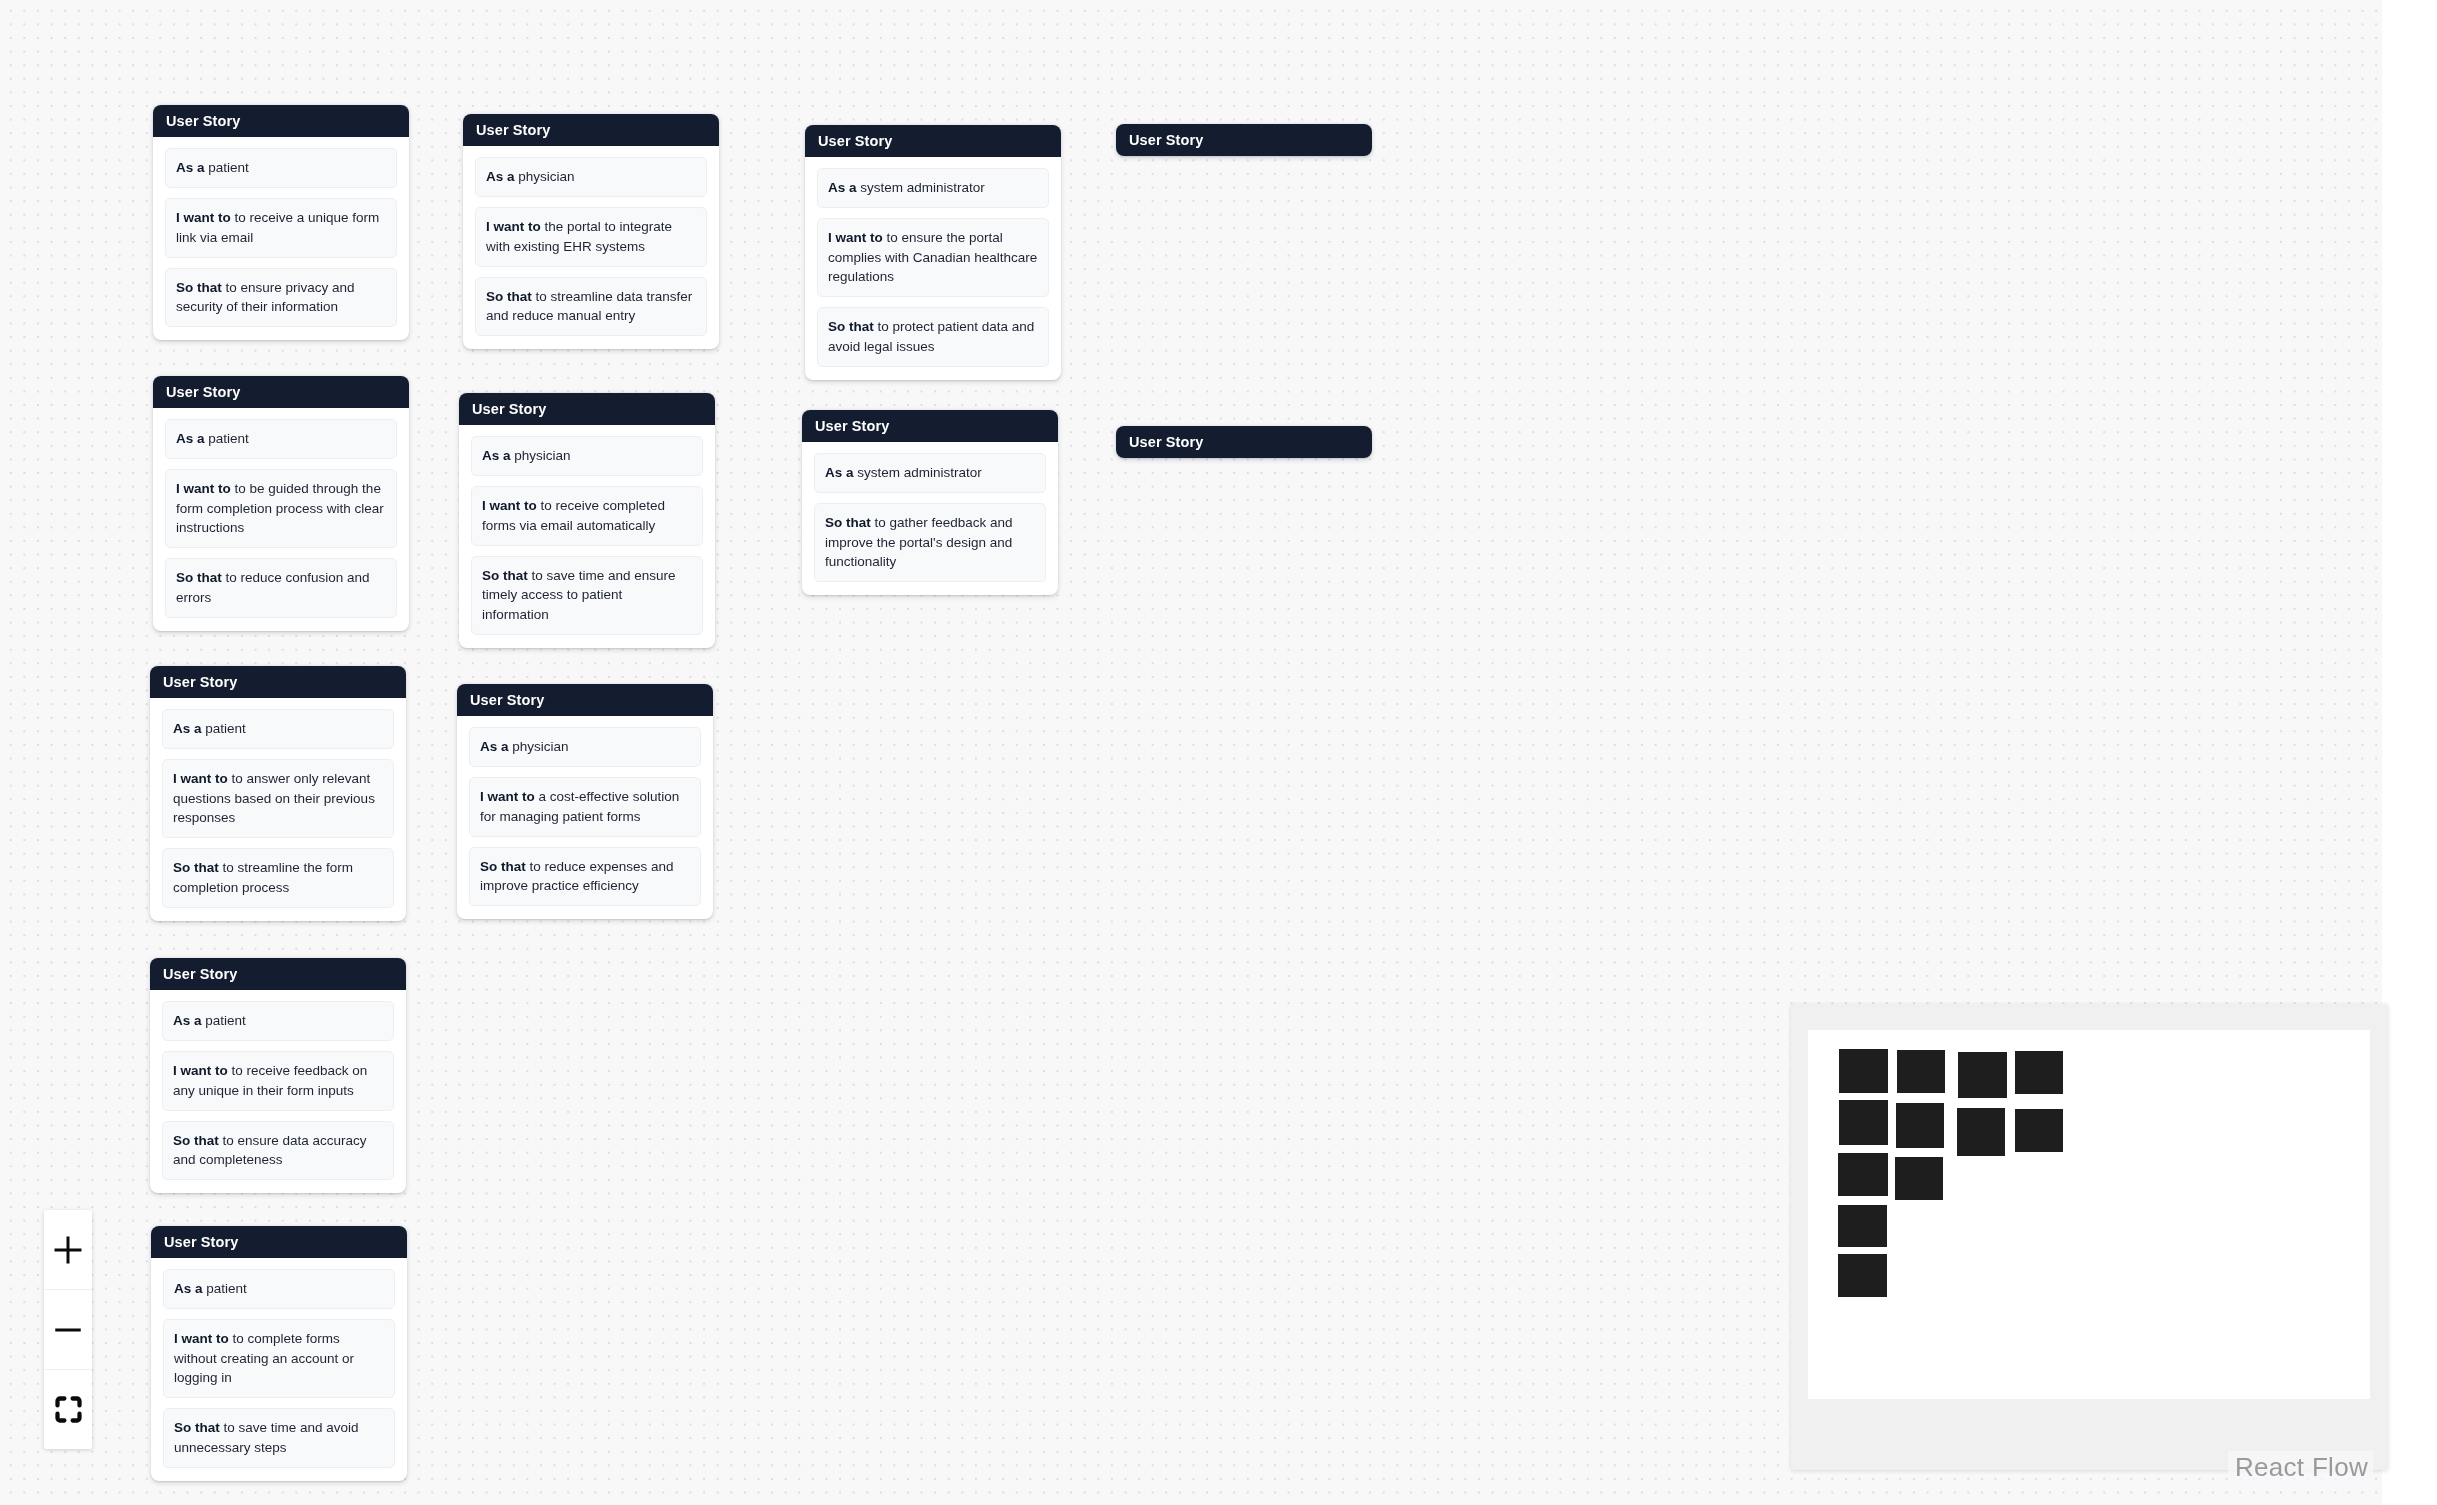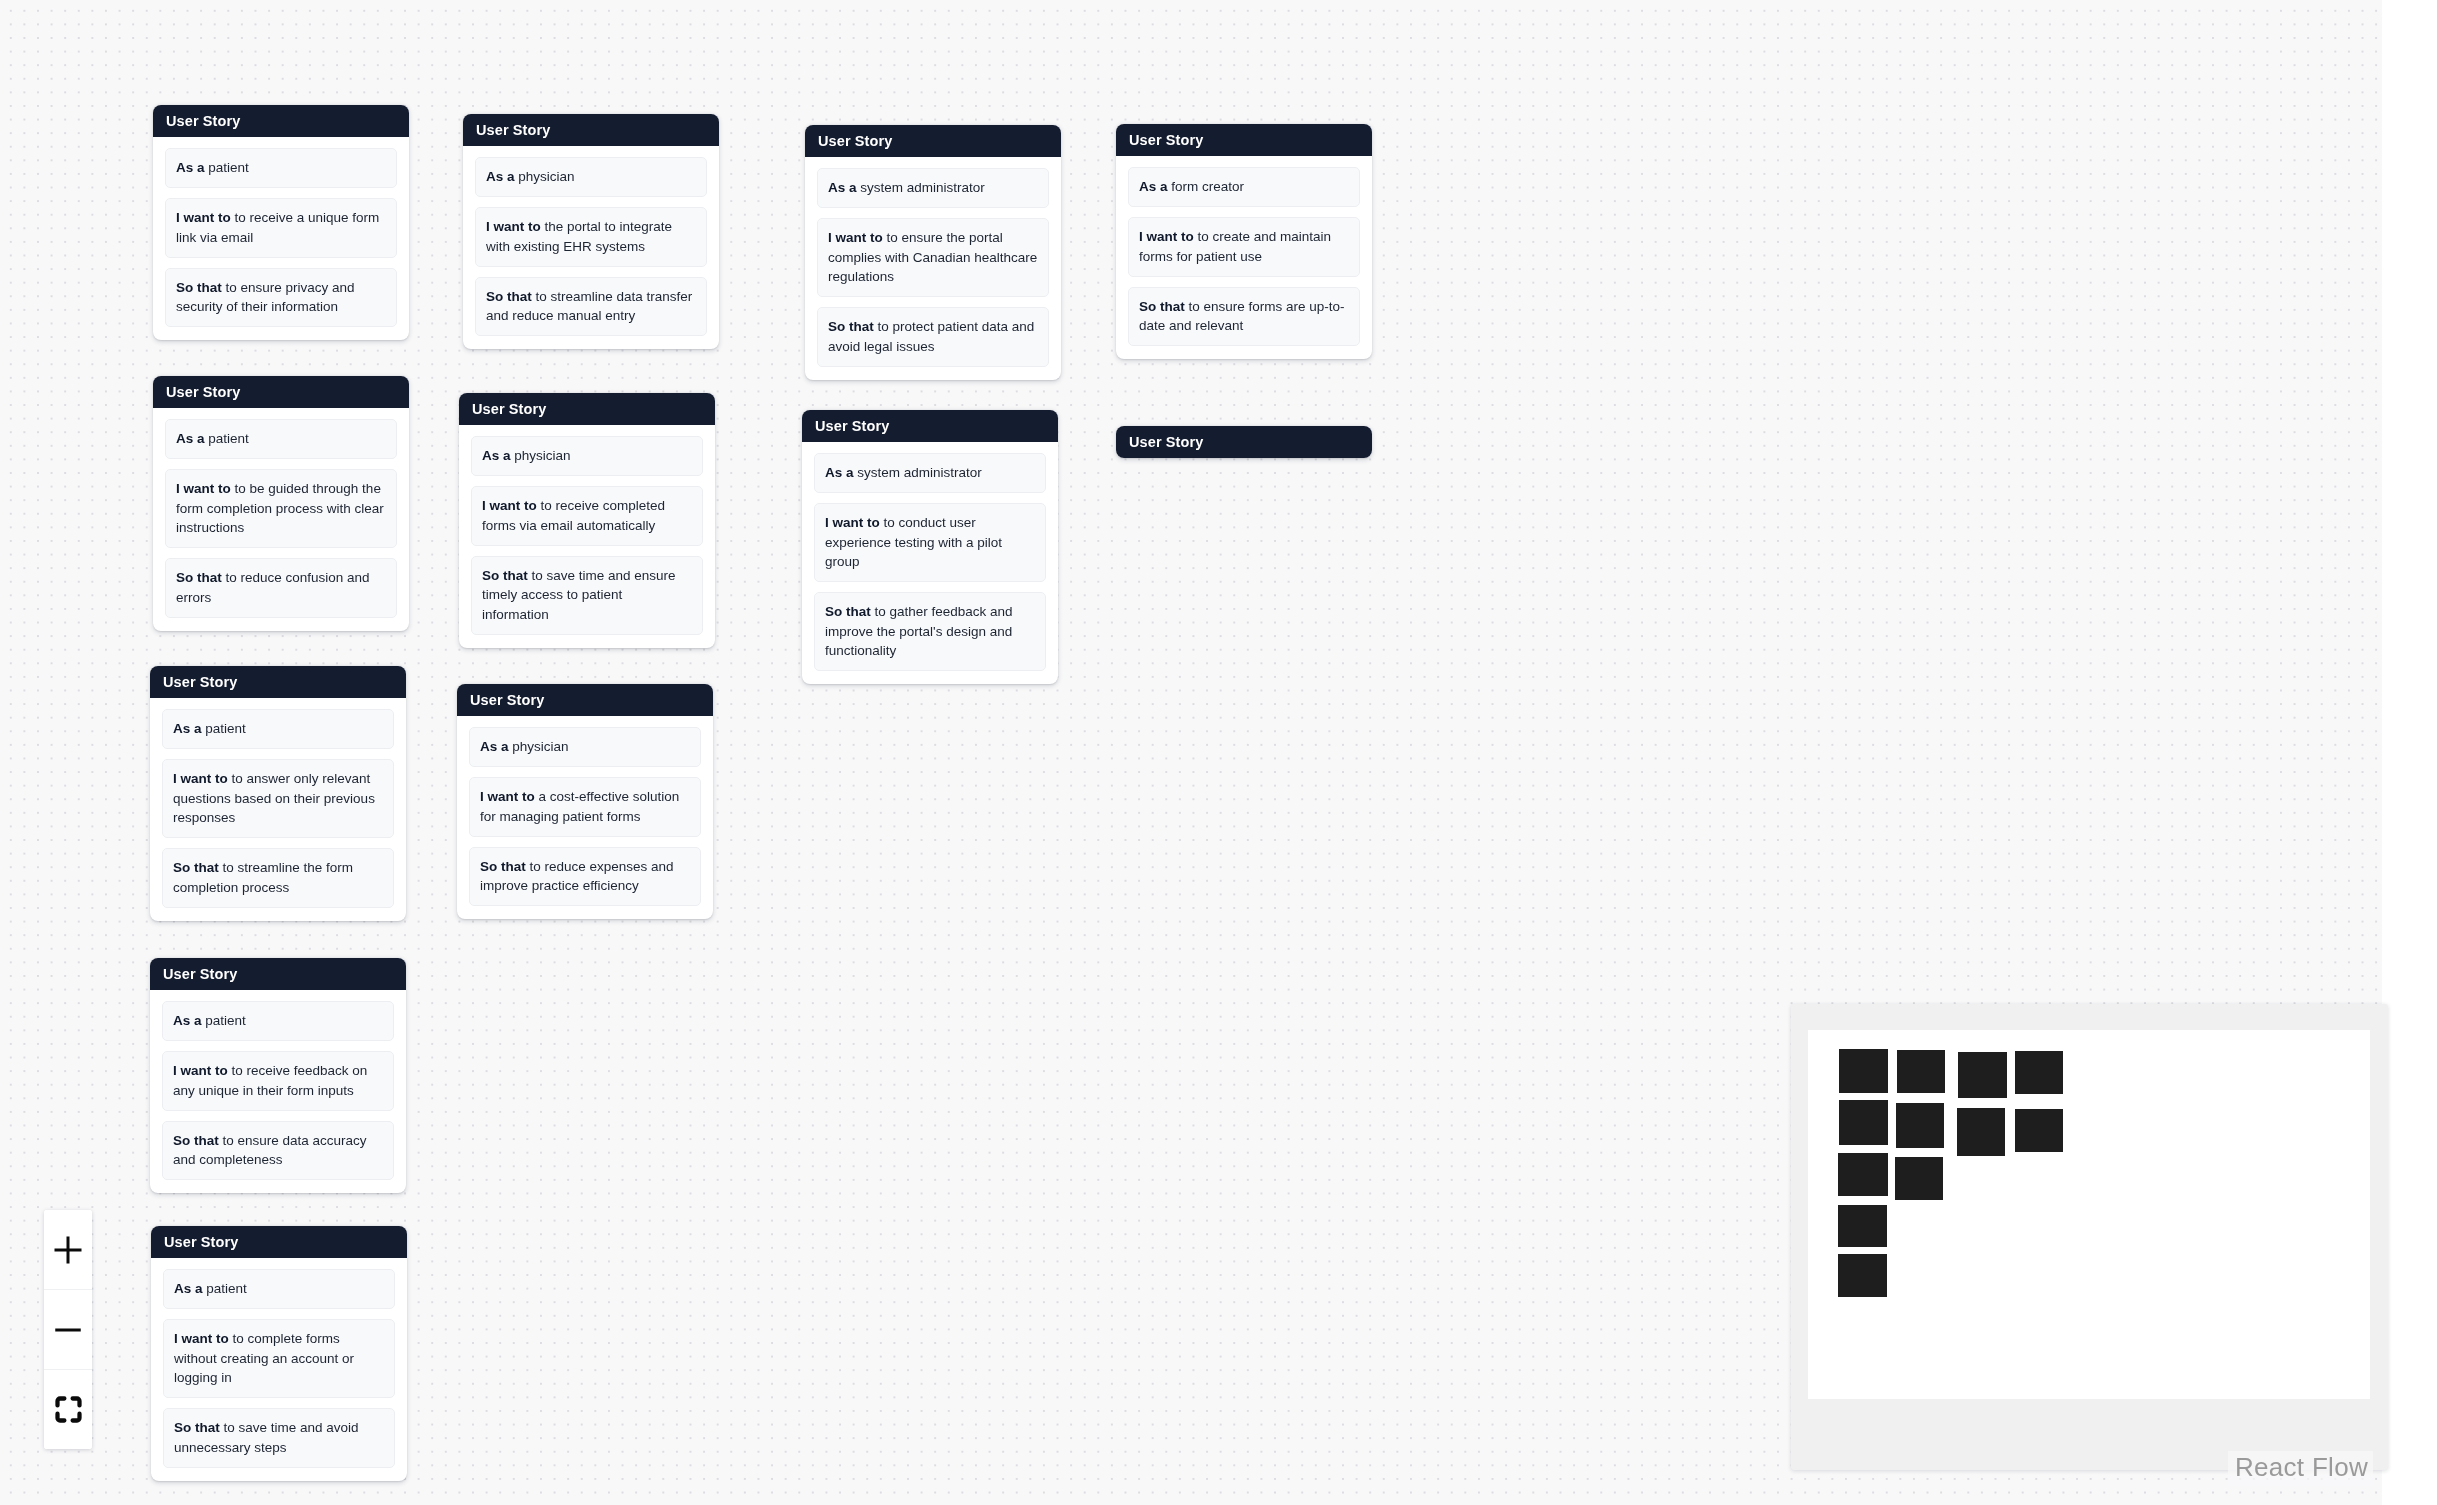--- a/index.html
+++ b/index.html
@@ -184,32 +184,26 @@
       <div class="field"><b>As a</b> <span>system administrator</span></div>
       <div class="field"><b>I want to</b> <span>to ensure the portal complies with Canadian healthcare regulations</span></div>
       <div class="field"><b>So that</b> <span>to protect patient data and avoid legal issues</span></div>
     </div>
   </div>
 
   <div class="node" style="left:802px; top:410px;">
     <div class="node-header">User Story</div>
     <div class="node-body">
       <div class="field"><b>As a</b> <span>system administrator</span></div>
-      <div class="field"><b>I want to</b> <span>to conduct user experience testing with a pilot group</span></div>
       <div class="field"><b>So that</b> <span>to gather feedback and improve the portal's design and functionality</span></div>
     </div>
   </div>
 
   <div class="node" style="left:1116px; top:124px;">
     <div class="node-header">User Story</div>
-    <div class="node-body">
-      <div class="field"><b>As a</b> <span>form creator</span></div>
-      <div class="field"><b>I want to</b> <span>to create and maintain forms for patient use</span></div>
-      <div class="field"><b>So that</b> <span>to ensure forms are up-to-date and relevant</span></div>
-    </div>
   </div>
 
   <div class="node" style="left:1116px; top:426px;">
     <div class="node-header">User Story</div>
   </div>
 
   <div id="controls">
     <div class="ctrl-btn">
       <span>
         <svg width="36" height="36" viewBox="0 0 24 24">

